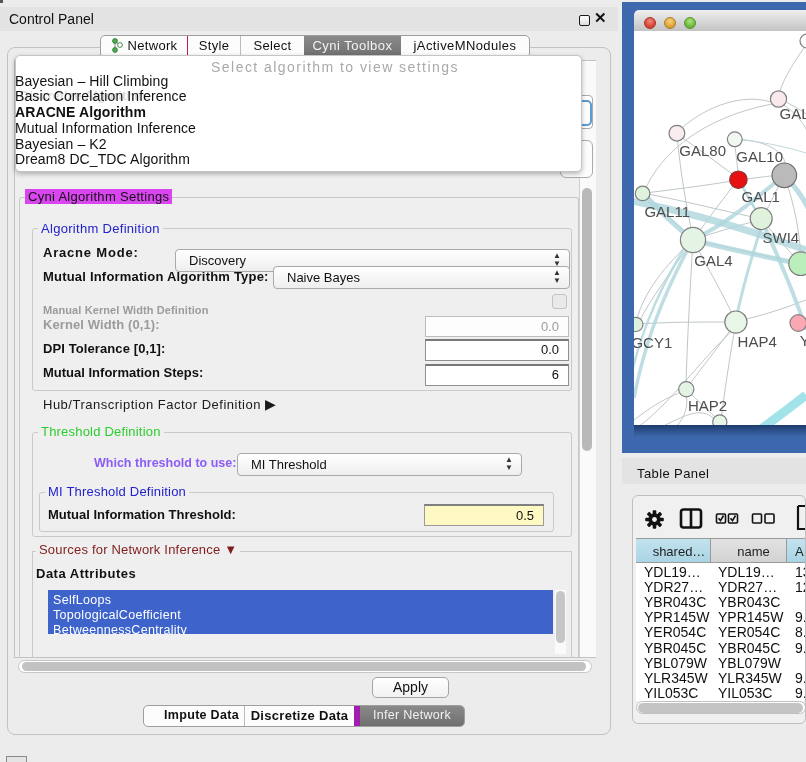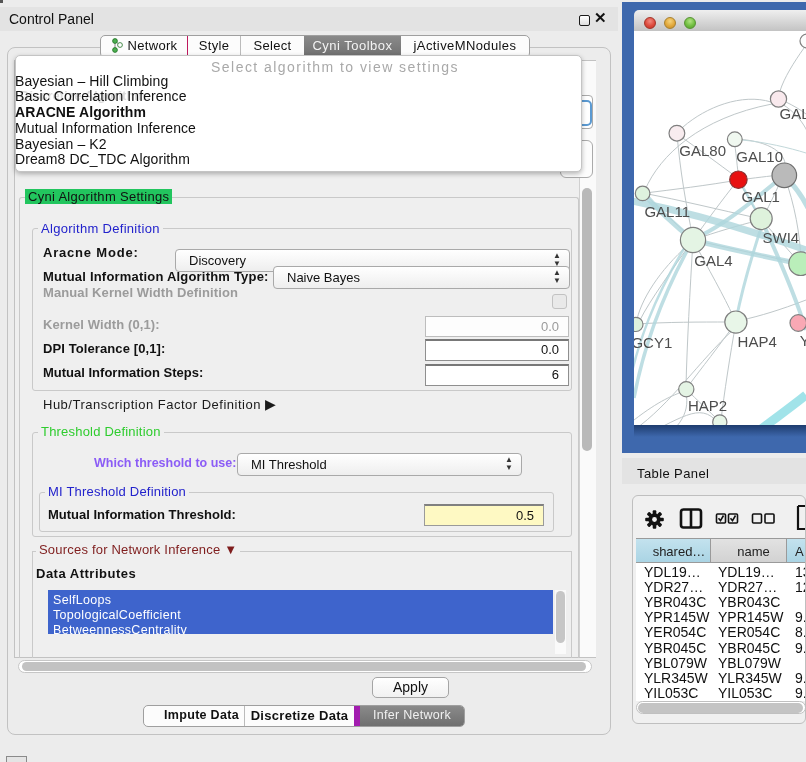--- a/index.html
+++ b/index.html
@@ -33,34 +33,34 @@
   <div style="width:97px;background:linear-gradient(#8a8a8a,#6f6f6f);display:flex;align-items:center;justify-content:center;font-size:13px;letter-spacing:0.5px;color:#f3f3f3;padding-bottom:3px;box-sizing:border-box;">Cyni Toolbox</div>
   <div style="flex:1;display:flex;align-items:center;justify-content:center;font-size:13px;letter-spacing:0.4px;color:#111;padding-bottom:3px;box-sizing:border-box;">jActiveMNodules</div>
 </div>
 
 <div class="abs" style="left:14px;top:60px;width:582px;height:598px;background:#efefef;border:1px solid #c2c2c2;box-sizing:border-box;"></div>
 
 <div class="abs" style="left:579px;top:61px;width:16px;height:596px;background:#fafafa;border-left:1px solid #d0d0d0;"></div>
 <div class="abs" style="left:582px;top:188px;width:10px;height:263px;background:#b9b9b9;border-radius:5px;"></div>
 
 <div class="abs" style="left:19px;top:197px;width:558px;height:460px;border:1px solid #c9c9c9;border-bottom:none;border-radius:3px 3px 0 0;"></div>
-<div class="abs" style="left:25px;top:189px;font-size:13px;letter-spacing:0.3px;color:#111;background:#22c55e;padding:0 3px;">Cyni Algorithm Settings</div>
+<div class="abs" style="left:25px;top:189px;font-size:13px;letter-spacing:0.3px;color:#111;background:#d946ef;padding:0 3px;">Cyni Algorithm Settings</div>
 
 <div class="abs" style="left:32px;top:228px;width:538px;height:161px;border:1px solid #c9c9c9;border-radius:3px;"></div>
 <div class="abs" style="left:38px;top:221px;font-size:13px;letter-spacing:0.3px;color:#2222cc;background:#efefef;padding:0 3px;">Algorithm Definition</div>
 
 <div class="abs b" style="left:43px;top:245px;font-size:13px;letter-spacing:0.8px;color:#111;">Aracne Mode:</div>
 <div class="abs" style="left:175px;top:241px;width:395px;height:23px;background:linear-gradient(#ffffff,#eeeeee);border:1px solid #a9a9a9;border-radius:4px;box-sizing:border-box;font-size:13px;color:#111;line-height:21px;padding-left:13px;margin-top:8px;">Discovery
   <span style="position:absolute;right:8px;top:2px;font-size:8px;color:#333;line-height:8px;">▲<br>▼</span></div>
 
 <div class="abs b" style="left:43px;top:269px;font-size:13px;letter-spacing:0.2px;color:#111;">Mutual Information Algorithm Type:</div>
 <div class="abs" style="left:273px;top:266px;width:297px;height:23px;background:linear-gradient(#ffffff,#eeeeee);border:1px solid #a9a9a9;border-radius:4px;box-sizing:border-box;font-size:13px;color:#111;line-height:21px;padding-left:13px;">Naive Bayes
   <span style="position:absolute;right:8px;top:2px;font-size:8px;color:#333;line-height:8px;">▲<br>▼</span></div>
 
-<div class="abs b" style="left:43px;top:285px;font-size:13px;letter-spacing:0.1px;color:#9b9b9b;">Manual Kernel Width Definition</div>
+<div class="abs b" style="left:43px;top:304px;font-size:11px;letter-spacing:0.1px;color:#9b9b9b;">Manual Kernel Width Definition</div>
 <div class="abs" style="left:552px;top:294px;width:13px;height:13px;background:#e9e9e9;border:1px solid #c2c2c2;border-radius:3px;"></div>
 
 <div class="abs b" style="left:43px;top:317px;font-size:13px;letter-spacing:0.1px;color:#9b9b9b;">Kernel Width (0,1):</div>
 <div class="abs" style="left:425px;top:316px;width:144px;height:21px;background:#fdfdfd;border:1px solid #bdbdbd;box-sizing:border-box;font-size:13px;color:#9b9b9b;line-height:19px;text-align:right;padding-right:9px;">0.0</div>
 
 <div class="abs b" style="left:43px;top:341px;font-size:13px;letter-spacing:0.1px;color:#111;">DPI Tolerance [0,1]:</div>
 <div class="abs" style="left:425px;top:339px;width:144px;height:22px;background:#fff;border:1px solid #8f8f8f;border-top:2px solid #787878;box-sizing:border-box;font-size:13px;color:#111;line-height:18px;text-align:right;padding-right:9px;">0.0</div>
 
 <div class="abs b" style="left:43px;top:364.5px;font-size:13px;letter-spacing:0;color:#111;">Mutual Information Steps:</div>
 <div class="abs" style="left:425px;top:364px;width:144px;height:22px;background:#fff;border:1px solid #8f8f8f;border-top:2px solid #787878;box-sizing:border-box;font-size:13px;color:#111;line-height:18px;text-align:right;padding-right:9px;">6</div>

